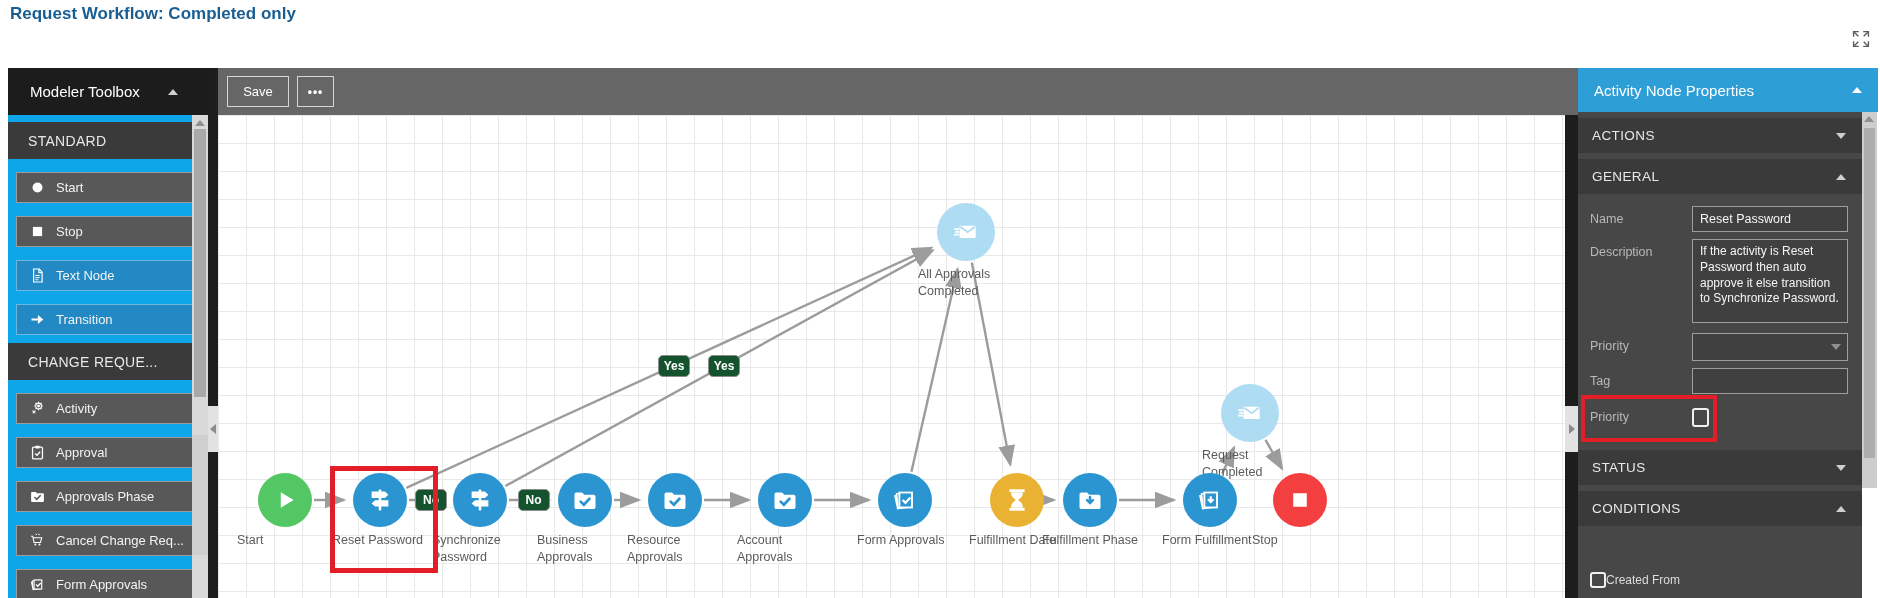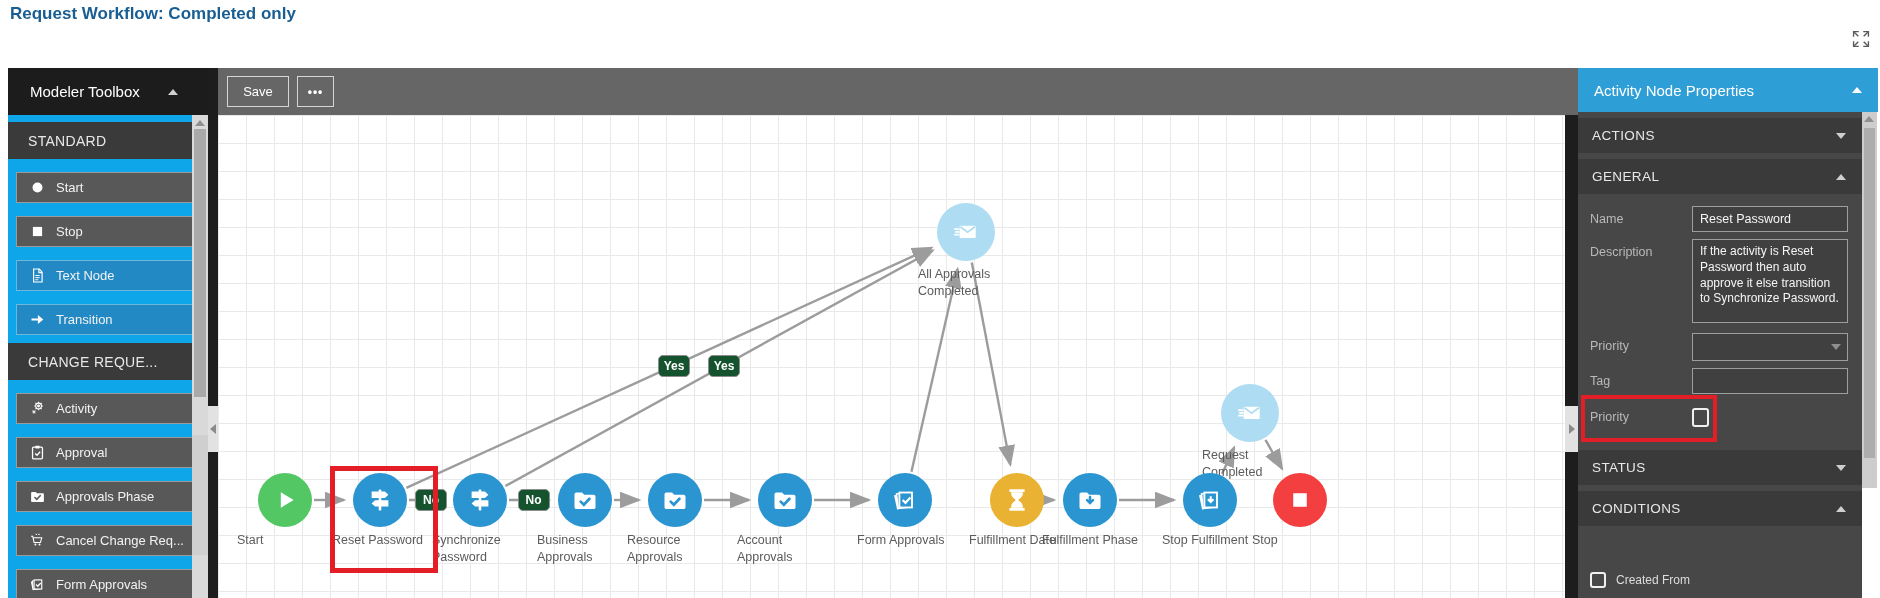--- a/index.html
+++ b/index.html
@@ -69,21 +69,21 @@
   .f-row{display:grid;grid-template-columns:102px 1fr;align-items:start;margin-bottom:7px;}
   .f-row label{padding-top:6px;}
   .f-input{width:100%;box-sizing:border-box;background:#404040;border:1px solid #9e9e9e;color:#f5f5f5;
     font-size:12.5px;height:26px;padding:0 7px;font-family:inherit;}
   textarea.f-input{height:84px;padding:4px 7px;resize:none;font-size:12px;line-height:1.32;}
   .f-select{position:relative;height:26px;background:#404040;border:1px solid #9e9e9e;cursor:pointer;}
   .f-select .tri-down{position:absolute;right:6px;top:10px;border-top-color:#8f8f8f;}
   .checkbox{width:13px;height:15px;border:2px solid #f0f0f0;border-radius:3px;display:inline-block;cursor:pointer;background:transparent;}
   .enabled-row{position:relative;margin-top:6px;height:34px;display:grid;grid-template-columns:102px 1fr;align-items:center;}
   .enabled-redbox{position:absolute;left:-9px;top:-5px;width:128px;height:39px;border:4px solid #e41e26;pointer-events:none;}
-  .cond-body{padding:46px 0 0 12px;color:#ddd;font-size:12px;display:flex;align-items:center;gap:10px;}
+  .cond-body{padding:46px 0 0 12px;color:#ddd;font-size:12px;display:flex;align-items:center;}
   .cond-body .checkbox{width:12px;height:12px;border-width:2px;}
 
   
   .p-scroll{position:absolute;left:1862px;top:112px;width:15px;height:376px;background:#cdcdcd;}
   .p-scroll .thumb{position:absolute;left:2px;top:16px;width:11px;height:330px;background:#adadad;}
   .p-scroll .arr{position:absolute;left:2px;top:4px;}
 </style>
 </head>
 <body>
 
@@ -352,21 +352,21 @@
               <rect x="3.8" y="6.8" width="10.5" height="12.5" fill="#fff"></rect>
             </g>
             <g transform="rotate(-6 10.5 12.5)">
               <rect x="5.4" y="6.2" width="10.5" height="12.5" fill="#2a95d0" stroke="#fff" stroke-width="1.3"></rect>
             </g>
             <rect x="7.2" y="5.6" width="10.8" height="12.8" fill="#2a95d0" stroke="#fff" stroke-width="1.6"></rect>
             <path d="M12.6 8.8v5M10.2 11.4l2.4 2.4 2.4-2.4" fill="none" stroke="#fff" stroke-width="1.8"></path>
           </svg>
         </span>
       </div>
-      <div class="node-label" style="left: 1162px; top: 532px;">Stop Fulfillment</div>
+      <div class="node-label" style="left: 1162px; top: 532px;">Form Fulfillment</div>
       <div class="node" style="left: 1273px; top: 473px; width: 54px; height: 54px; background: rgb(244, 63, 65);">
         <span style="display:inline-flex;">
           <svg width="28" height="28" viewBox="0 0 24 24">
             <rect x="6.2" y="6.2" width="11.6" height="11.6" fill="#fff"></rect>
           </svg>
         </span>
       </div>
       <div class="node-label" style="left: 1252px; top: 532px;">Stop</div>
       <div class="node" style="left: 937px; top: 203px; width: 58px; height: 58px; background: rgb(174, 220, 243);">
         <span style="display:inline-flex;">

